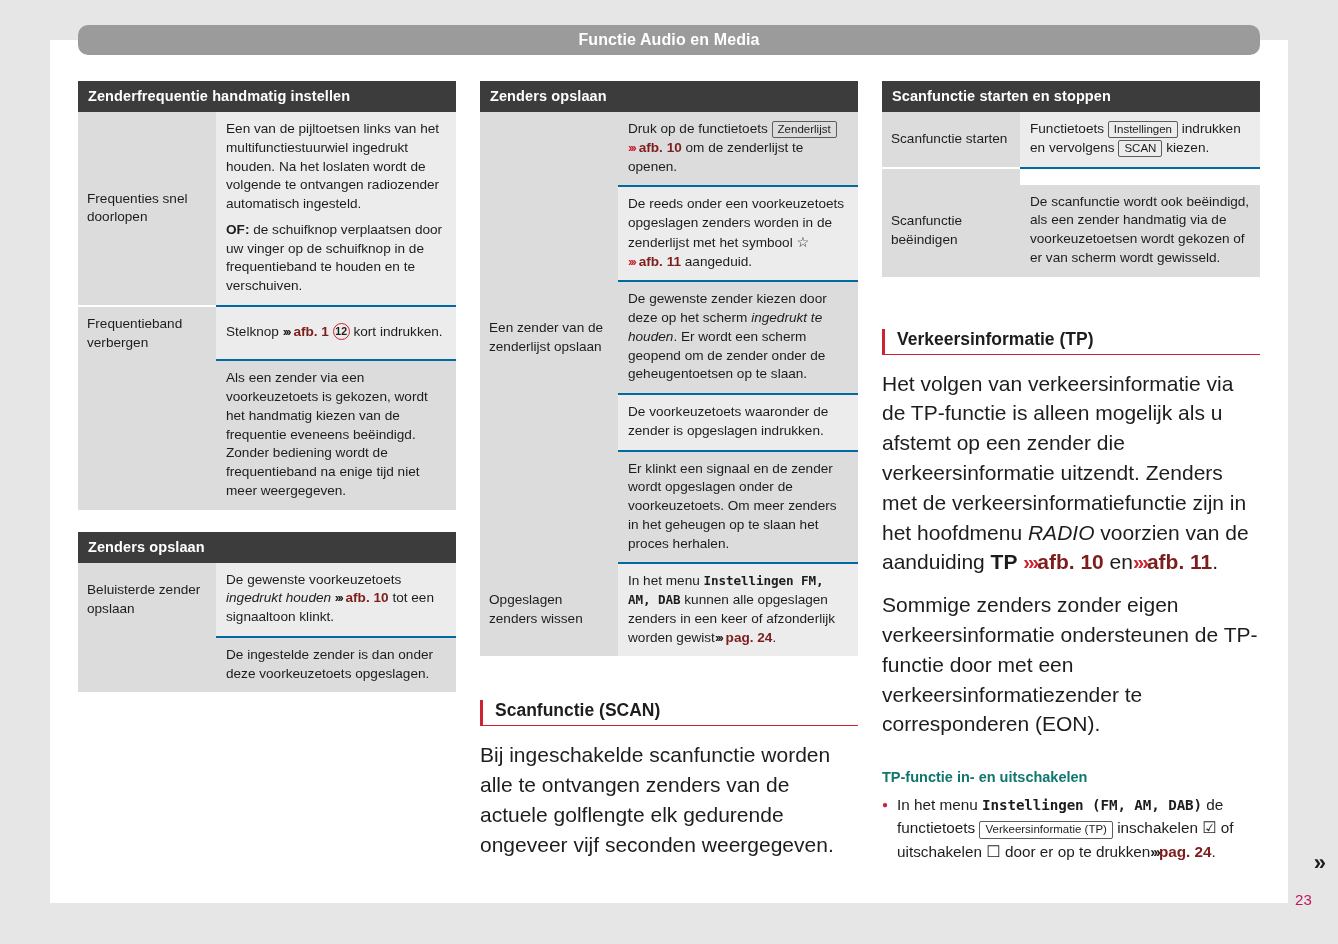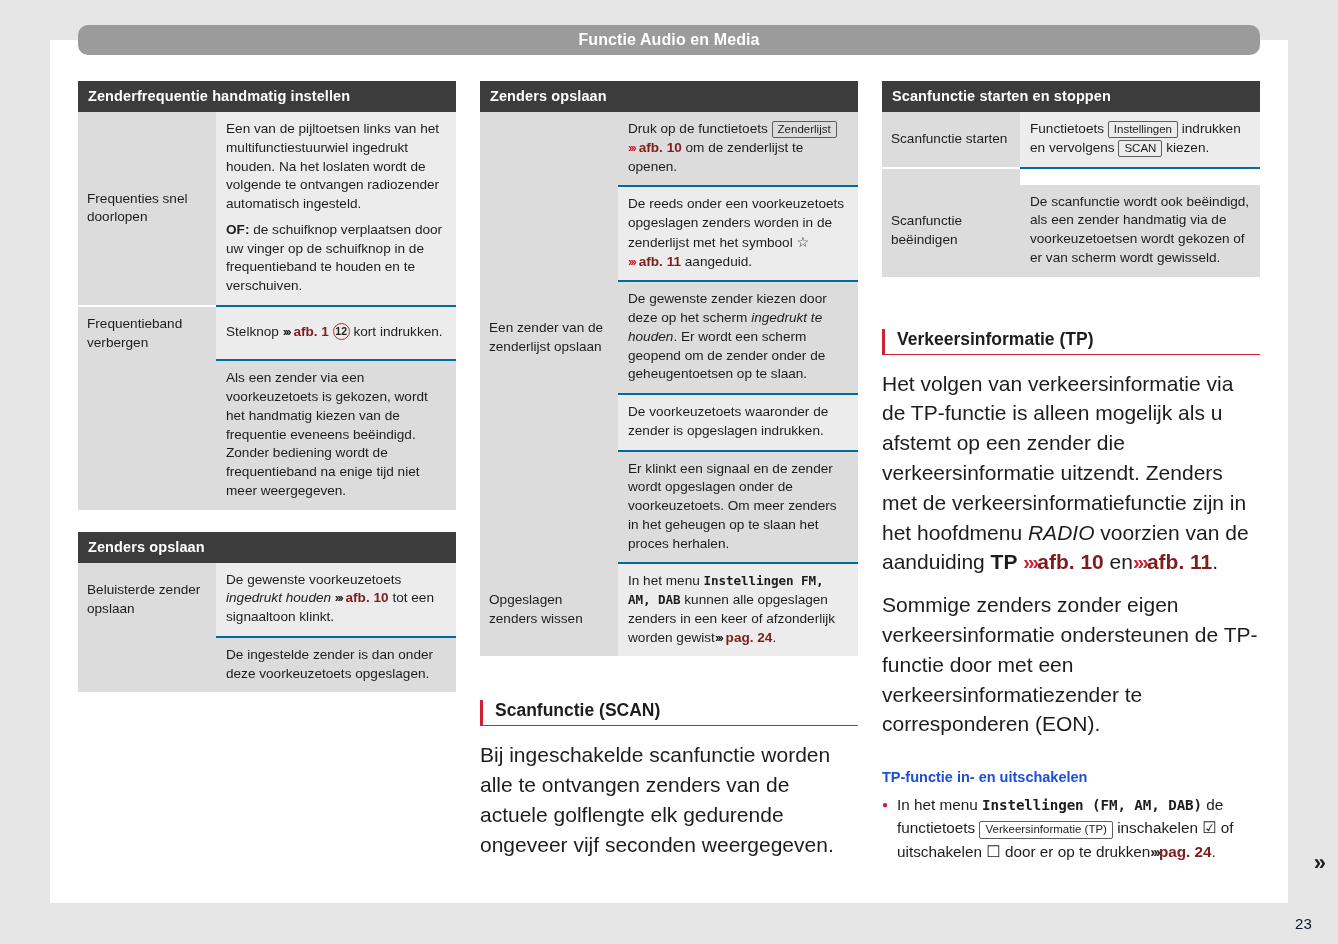--- a/index.html
+++ b/index.html
@@ -10,23 +10,23 @@
     overflow: hidden;
   }
   #page-sheet {
     position: absolute;
     left: 50px; top: 40px;
     width: 1238px; height: 863px;
     background: #ffffff;
   }
   #page-number {
     position: absolute;
-    right: 26px; bottom: 12px;
+    right: 26px; bottom: 36px;
     font-size: 15px;
-    color: #0f172a;
+    color: #be185d;
     letter-spacing: .2px;
   }
   #running-head {
     position: absolute;
     left: 78px; top: 25px;
     width: 1182px; height: 30px;
     background: #9b9b9b;
     color: #ffffff;
     font-weight: bold;
     font-size: 16px;
@@ -95,21 +95,21 @@
   }
   .body-p {
     font-size: 21px;
     line-height: 1.42;
     color: #1d1d1d;
     margin: 0 0 13px 0;
   }
   .sub-head {
     font-size: 14.5px;
     font-weight: bold;
-    color: #1d4ed8;
+    color: #0f766e;
     margin: 0 0 9px 0;
   }
   .bullet-p {
     font-size: 15.3px;
     line-height: 1.45;
     color: #1d1d1d;
     margin: 0;
     position: relative;
     padding-left: 15px;
   }

